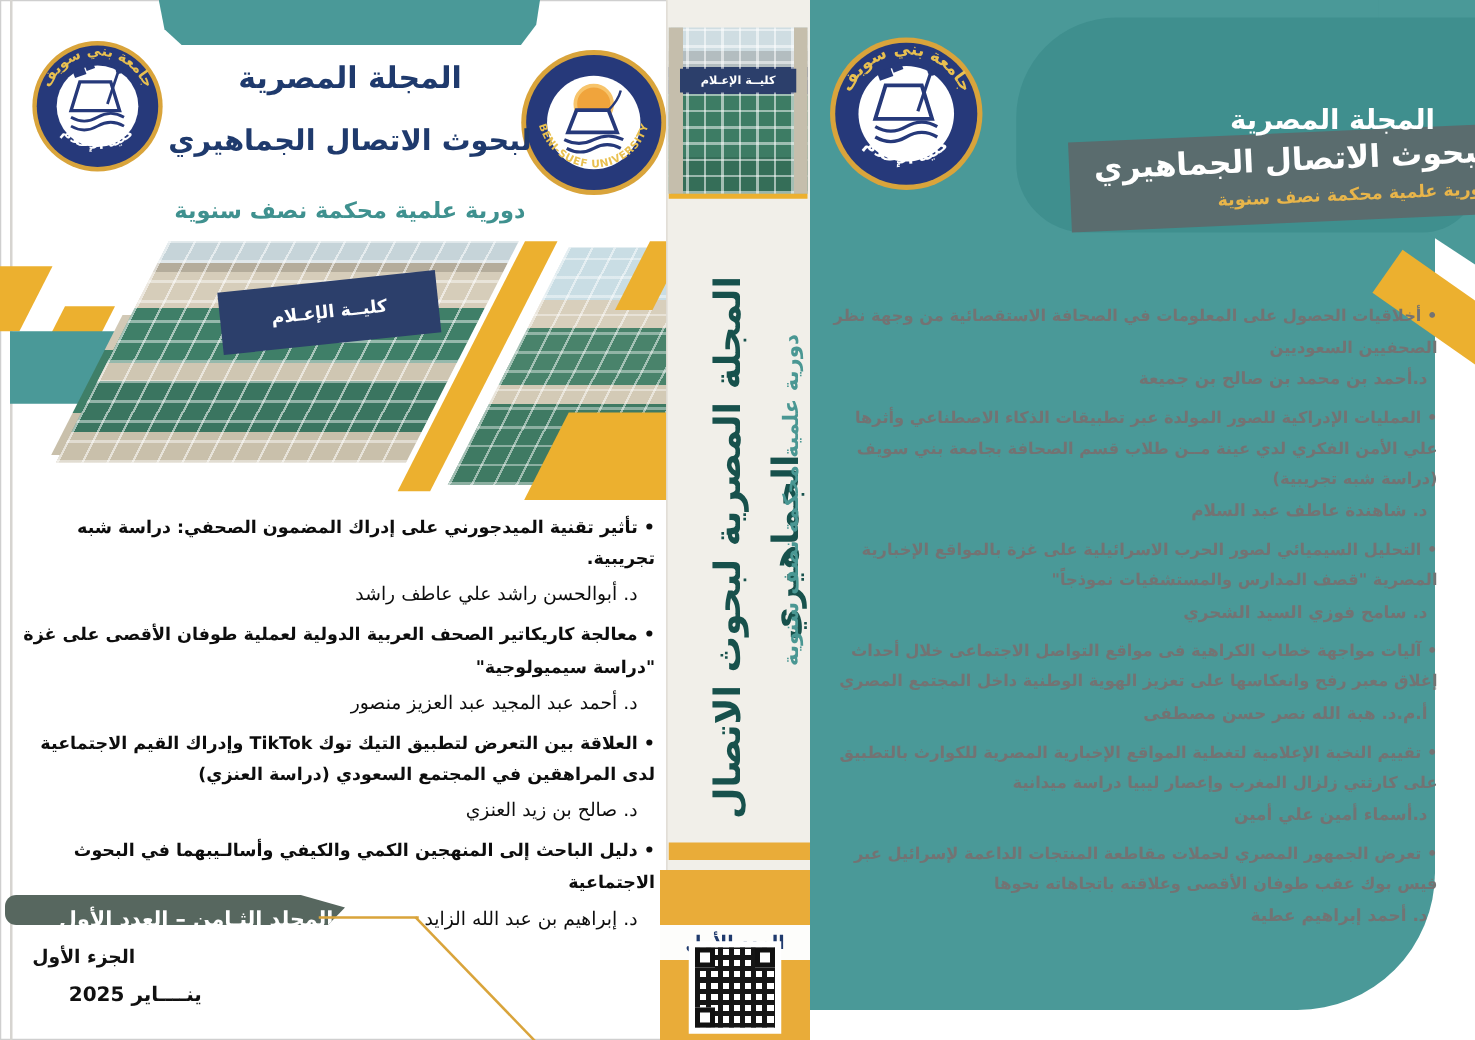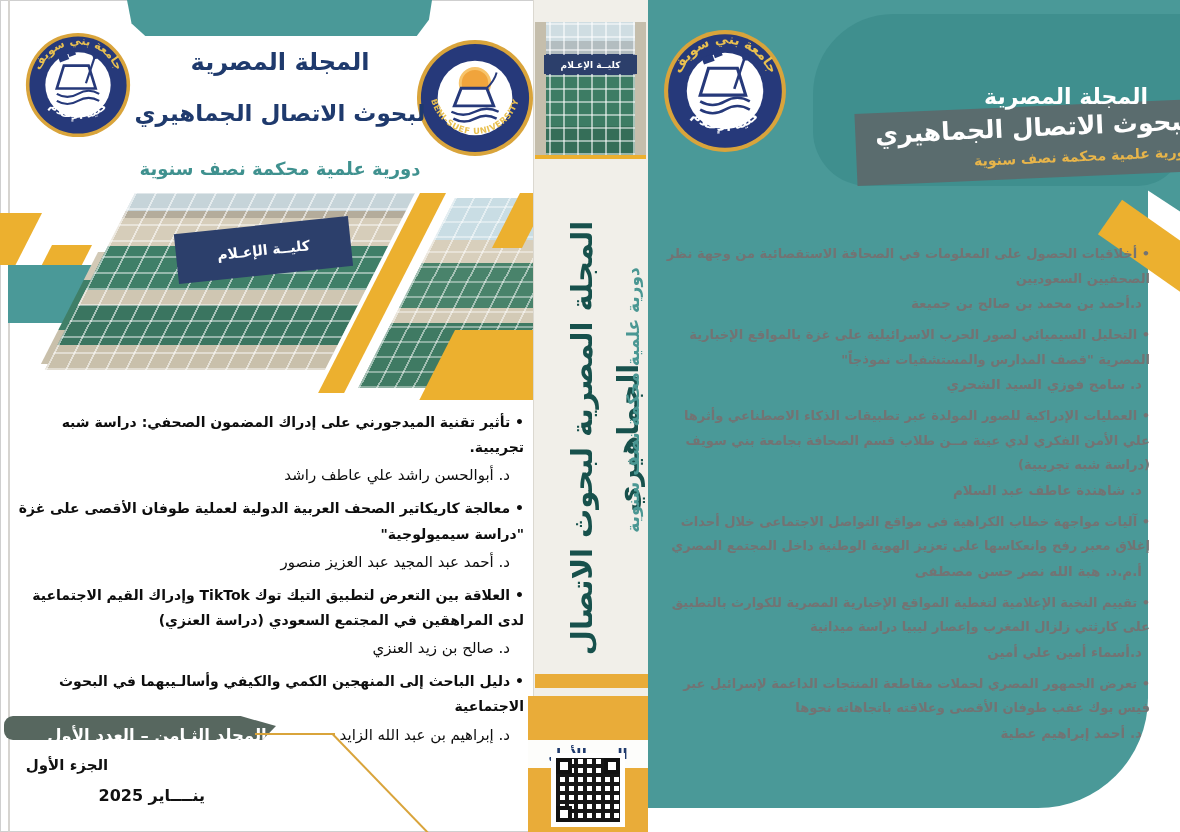--- a/index.html
+++ b/index.html
@@ -50,21 +50,21 @@
   .l-title{font-size:14px;font-weight:bold;line-height:1.8;margin-bottom:3px;}
   .l-title::before{content:"•  ";}
   .l-author{font-size:15px;font-weight:400;line-height:1.6;margin-bottom:9px;padding-right:14px;}
 
   
   .vol-banner{left:4px;top:716px;width:272px;height:24px;background:#57675F;border-radius:9px 0 0 9px;
               clip-path:polygon(0 0,87% 0,100% 42%,95% 100%,0 100%);
               color:#fff;font-size:16.5px;font-weight:bold;line-height:40px;text-align:center;
               padding-left:34px;direction:rtl;}
   .part-label{left:12px;top:756px;width:110px;text-align:center;font-size:15px;font-weight:bold;color:#111;direction:rtl;}
-  .date-label{left:55px;top:786px;width:150px;text-align:right;font-size:16px;font-weight:bold;color:#111;}
+  .date-label{left:55px;top:786px;width:150px;text-align:left;font-size:16px;font-weight:bold;color:#111;}
   .g-line-h{left:255px;top:733px;width:80px;height:2px;background:#D9A43B;}
   .g-line-d{left:333px;top:733px;width:140px;height:2px;background:#D9A43B;transform-origin:left top;transform:rotate(46deg);}
 
   
   .spine{left:533px;top:0;width:115px;height:832px;background:#F1EFE9;border-left:1px solid #dbd8d0;}
   .spine-photo{left:535px;top:22px;width:111px;height:133px;
       background:
        linear-gradient(90deg,#c5beac 0 10%,rgba(0,0,0,0) 10% 90%,#c5beac 90%),
        repeating-linear-gradient(90deg,rgba(255,255,255,.55) 0 2px,transparent 2px 14px),
        repeating-linear-gradient(0deg,rgba(255,255,255,.5) 0 2px,transparent 2px 13px),
@@ -251,28 +251,28 @@
       <div class="r-title2">لبحوث الاتصال الجماهيري</div>
       <div class="r-bsub">دورية علمية محكمة نصف سنوية</div>
     </div>
 
     <div class="r-list">
       <div class="r-item">
         <div class="r-title">أخلاقيات الحصول على المعلومات في الصحافة الاستقصائية من وجهة نظر الصحفيين السعوديين</div>
         <div class="r-author">د.أحمد بن محمد بن صالح بن جميعة</div>
       </div>
       <div class="r-item">
+        <div class="r-title">العمليات الإدراكية للصور المولدة عبر تطبيقات الذكاء الاصطناعي وأثرها علي الأمن الفكري لدي عينة مــن طلاب قسم الصحافة بجامعة بني سويف (دراسة شبه تجريبية)</div>
+        <div class="r-author">د. شاهندة عاطف عبد السلام</div>
+      </div>
+      <div class="r-item">
         <div class="r-title">التحليل السيميائي لصور الحرب الاسرائيلية على غزة بالمواقع الإخبارية المصرية "قصف المدارس والمستشفيات نموذجاً"</div>
         <div class="r-author">د. سامح فوزي السيد الشحري</div>
       </div>
       <div class="r-item">
-        <div class="r-title">العمليات الإدراكية للصور المولدة عبر تطبيقات الذكاء الاصطناعي وأثرها علي الأمن الفكري لدي عينة مــن طلاب قسم الصحافة بجامعة بني سويف (دراسة شبه تجريبية)</div>
-        <div class="r-author">د. شاهندة عاطف عبد السلام</div>
-      </div>
-      <div class="r-item">
         <div class="r-title">آليات مواجهة خطاب الكراهية فى مواقع التواصل الاجتماعى خلال أحداث إغلاق معبر رفح وانعكاسها على تعزيز الهوية الوطنية داخل المجتمع المصري</div>
         <div class="r-author">أ.م.د. هبة الله نصر حسن مصطفى</div>
       </div>
       <div class="r-item">
         <div class="r-title">تقييم النخبة الإعلامية لتغطية المواقع الإخبارية المصرية للكوارث بالتطبيق على كارثتي زلزال المغرب وإعصار ليبيا دراسة ميدانية</div>
         <div class="r-author">د.أسماء أمين علي أمين</div>
       </div>
       <div class="r-item">
         <div class="r-title">تعرض الجمهور المصري لحملات مقاطعة المنتجات الداعمة لإسرائيل عبر فيس بوك عقب طوفان الأقصى وعلاقته باتجاهاته نحوها</div>
         <div class="r-author">د. أحمد إبراهيم عطية</div>

